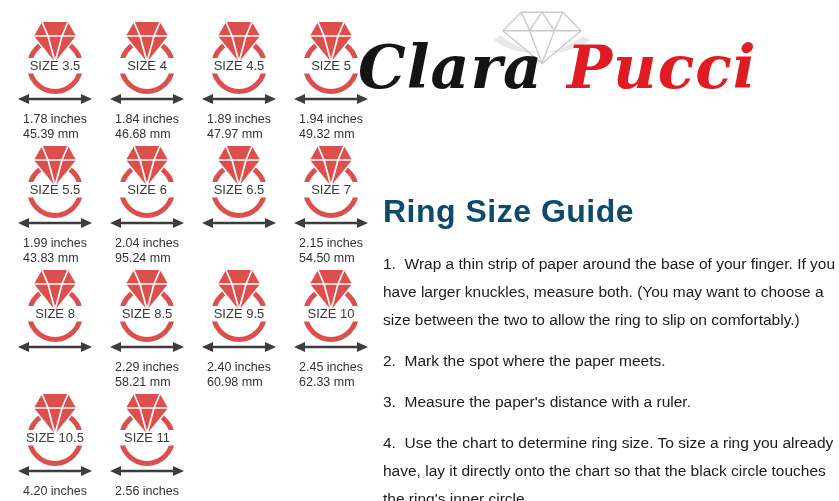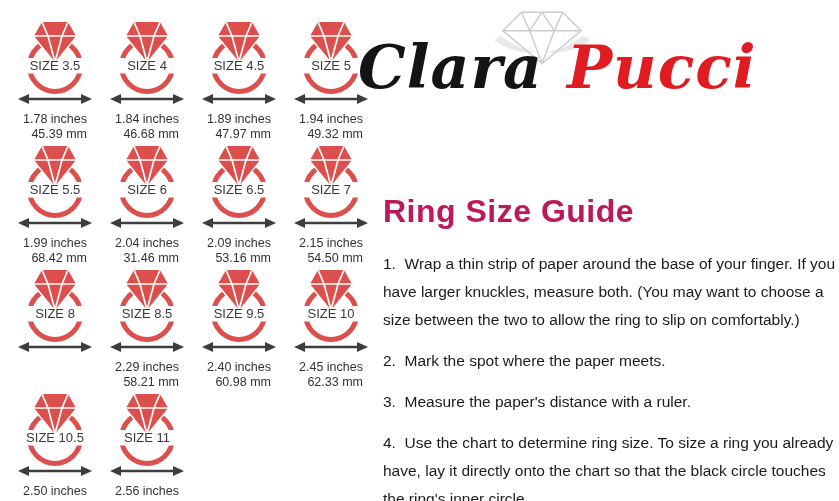--- a/index.html
+++ b/index.html
@@ -11,37 +11,37 @@
              grid-template-columns:repeat(4,92px);grid-auto-rows:124px;padding-left:8px;}
   .cell{display:flex;flex-direction:column;align-items:center;}
   .ring-svg{display:block;}
   .band{fill:none;stroke:var(--ring-red,#dd4f4c);stroke-width:5;}
   .dia{fill:var(--ring-red,#dd4f4c);stroke:#ffffff;stroke-width:3;paint-order:stroke;}
   .facet{fill:none;stroke:#ffffff;stroke-width:1.7;}
   .label-bg{fill:#ffffff;}
   .ring-label{font:13px "Liberation Sans",sans-serif;fill:var(--label-text,#3a3a3a);text-anchor:middle;}
   .arrow line{stroke:var(--arrow,#3d3d3d);stroke-width:2.4;}
   .arrow polygon{fill:var(--arrow,#3d3d3d);}
-  .measure{margin-top:4px;text-align:right;
+  .measure{margin-top:4px;text-align:left;
            font:12.5px/15px "Liberation Sans",sans-serif;color:var(--measure-text,#333);}
 
   
   .logo{position:absolute;left:358px;top:8px;width:460px;height:118px;}
   .logo-diamond{position:absolute;left:132px;top:-2px;}
   .logo-diamond path{fill:none;stroke:var(--logo-diamond-gray,#cccccc);stroke-width:1.4;}
   .logo-diamond .wing{fill:#e6e6e6;stroke:none;opacity:.9;}
   .logo-text{position:absolute;left:0;top:24px;display:flex;gap:24px;
              font-family:"DejaVu Serif",serif;font-style:italic;font-weight:bold;
              font-size:60px;letter-spacing:1px;white-space:nowrap;justify-content:center;}
   .brand-first{color:var(--brand-black,#141414);}
   .brand-second{color:var(--brand-red,#e11b22);}
 
   
   .guide-title{position:absolute;left:383px;top:193px;margin:0;
-               font:bold 32px/36px "Liberation Sans",sans-serif;color:#be185d;letter-spacing:.5px;}
+               font:bold 32px/36px "Liberation Sans",sans-serif;color:#0c4a6e;letter-spacing:.5px;}
   .instructions{position:absolute;left:383px;top:250px;width:458px;
                 font:15.5px/28px "Liberation Sans",sans-serif;color:var(--instruction-text,#1b1b1b);}
   .instructions p{margin:0 0 13px 0;white-space:pre-wrap;}
 </style>
 </head>
 <body>
 
 <div class="size-grid">
   <div class="cell">
     <svg class="ring-svg" viewBox="0 0 92 88" width="92" height="88">
@@ -137,64 +137,60 @@
       </g>
       <text class="ring-label" x="46" y="50">SIZE 5.5</text>
       <g class="arrow">
         <line x1="17" y1="79" x2="75" y2="79"></line>
         <polygon points="9,79 20,73.9 20,84.1"></polygon>
         <polygon points="83,79 72,73.9 72,84.1"></polygon>
       </g>
     </svg>
     <div class="measure">
       <div class="val-inches">1.99 inches</div>
-      <div class="val-mm">68.42 mm</div>
+      <div class="val-mm">43.83 mm</div>
     </div>
   </div>
 
   <div class="cell">
     <svg class="ring-svg" viewBox="0 0 92 88" width="92" height="88">
       <circle class="band" cx="46" cy="46" r="25.5"></circle>
       <rect class="label-bg" x="9" y="38" width="74" height="15.5"></rect>
       <g>
         <path class="dia" d="M33 2 L59 2 L67 16 L46 42 L25 16 Z"></path>
         <path class="facet" d="M25 16 L67 16 M33 2 L39 16 M59 2 L53 16 M39 16 L46 42 M53 16 L46 42"></path>
       </g>
       <text class="ring-label" x="46" y="50">SIZE 6</text>
       <g class="arrow">
         <line x1="17" y1="79" x2="75" y2="79"></line>
         <polygon points="9,79 20,73.9 20,84.1"></polygon>
         <polygon points="83,79 72,73.9 72,84.1"></polygon>
       </g>
     </svg>
     <div class="measure">
       <div class="val-inches">2.04 inches</div>
-      <div class="val-mm">31.46 mm</div>
+      <div class="val-mm">95.24 mm</div>
     </div>
   </div>
 
   <div class="cell">
     <svg class="ring-svg" viewBox="0 0 92 88" width="92" height="88">
       <circle class="band" cx="46" cy="46" r="25.5"></circle>
       <rect class="label-bg" x="9" y="38" width="74" height="15.5"></rect>
       <g>
         <path class="dia" d="M33 2 L59 2 L67 16 L46 42 L25 16 Z"></path>
         <path class="facet" d="M25 16 L67 16 M33 2 L39 16 M59 2 L53 16 M39 16 L46 42 M53 16 L46 42"></path>
       </g>
       <text class="ring-label" x="46" y="50">SIZE 6.5</text>
       <g class="arrow">
         <line x1="17" y1="79" x2="75" y2="79"></line>
         <polygon points="9,79 20,73.9 20,84.1"></polygon>
         <polygon points="83,79 72,73.9 72,84.1"></polygon>
       </g>
     </svg>
-    <div class="measure">
-      <div class="val-inches">2.09 inches</div>
-      <div class="val-mm">53.16 mm</div>
-    </div>
   </div>
 
   <div class="cell">
     <svg class="ring-svg" viewBox="0 0 92 88" width="92" height="88">
       <circle class="band" cx="46" cy="46" r="25.5"></circle>
       <rect class="label-bg" x="9" y="38" width="74" height="15.5"></rect>
       <g>
         <path class="dia" d="M33 2 L59 2 L67 16 L46 42 L25 16 Z"></path>
         <path class="facet" d="M25 16 L67 16 M33 2 L39 16 M59 2 L53 16 M39 16 L46 42 M53 16 L46 42"></path>
       </g>
@@ -302,21 +298,21 @@
         <path class="facet" d="M25 16 L67 16 M33 2 L39 16 M59 2 L53 16 M39 16 L46 42 M53 16 L46 42"></path>
       </g>
       <text class="ring-label" x="46" y="50">SIZE 10.5</text>
       <g class="arrow">
         <line x1="17" y1="79" x2="75" y2="79"></line>
         <polygon points="9,79 20,73.9 20,84.1"></polygon>
         <polygon points="83,79 72,73.9 72,84.1"></polygon>
       </g>
     </svg>
     <div class="measure">
-      <div class="val-inches">2.50 inches</div>
+      <div class="val-inches">4.20 inches</div>
       <div class="val-mm">41.33 mm</div>
     </div>
   </div>
 
   <div class="cell">
     <svg class="ring-svg" viewBox="0 0 92 88" width="92" height="88">
       <circle class="band" cx="46" cy="46" r="25.5"></circle>
       <rect class="label-bg" x="9" y="38" width="74" height="15.5"></rect>
       <g>
         <path class="dia" d="M33 2 L59 2 L67 16 L46 42 L25 16 Z"></path>

